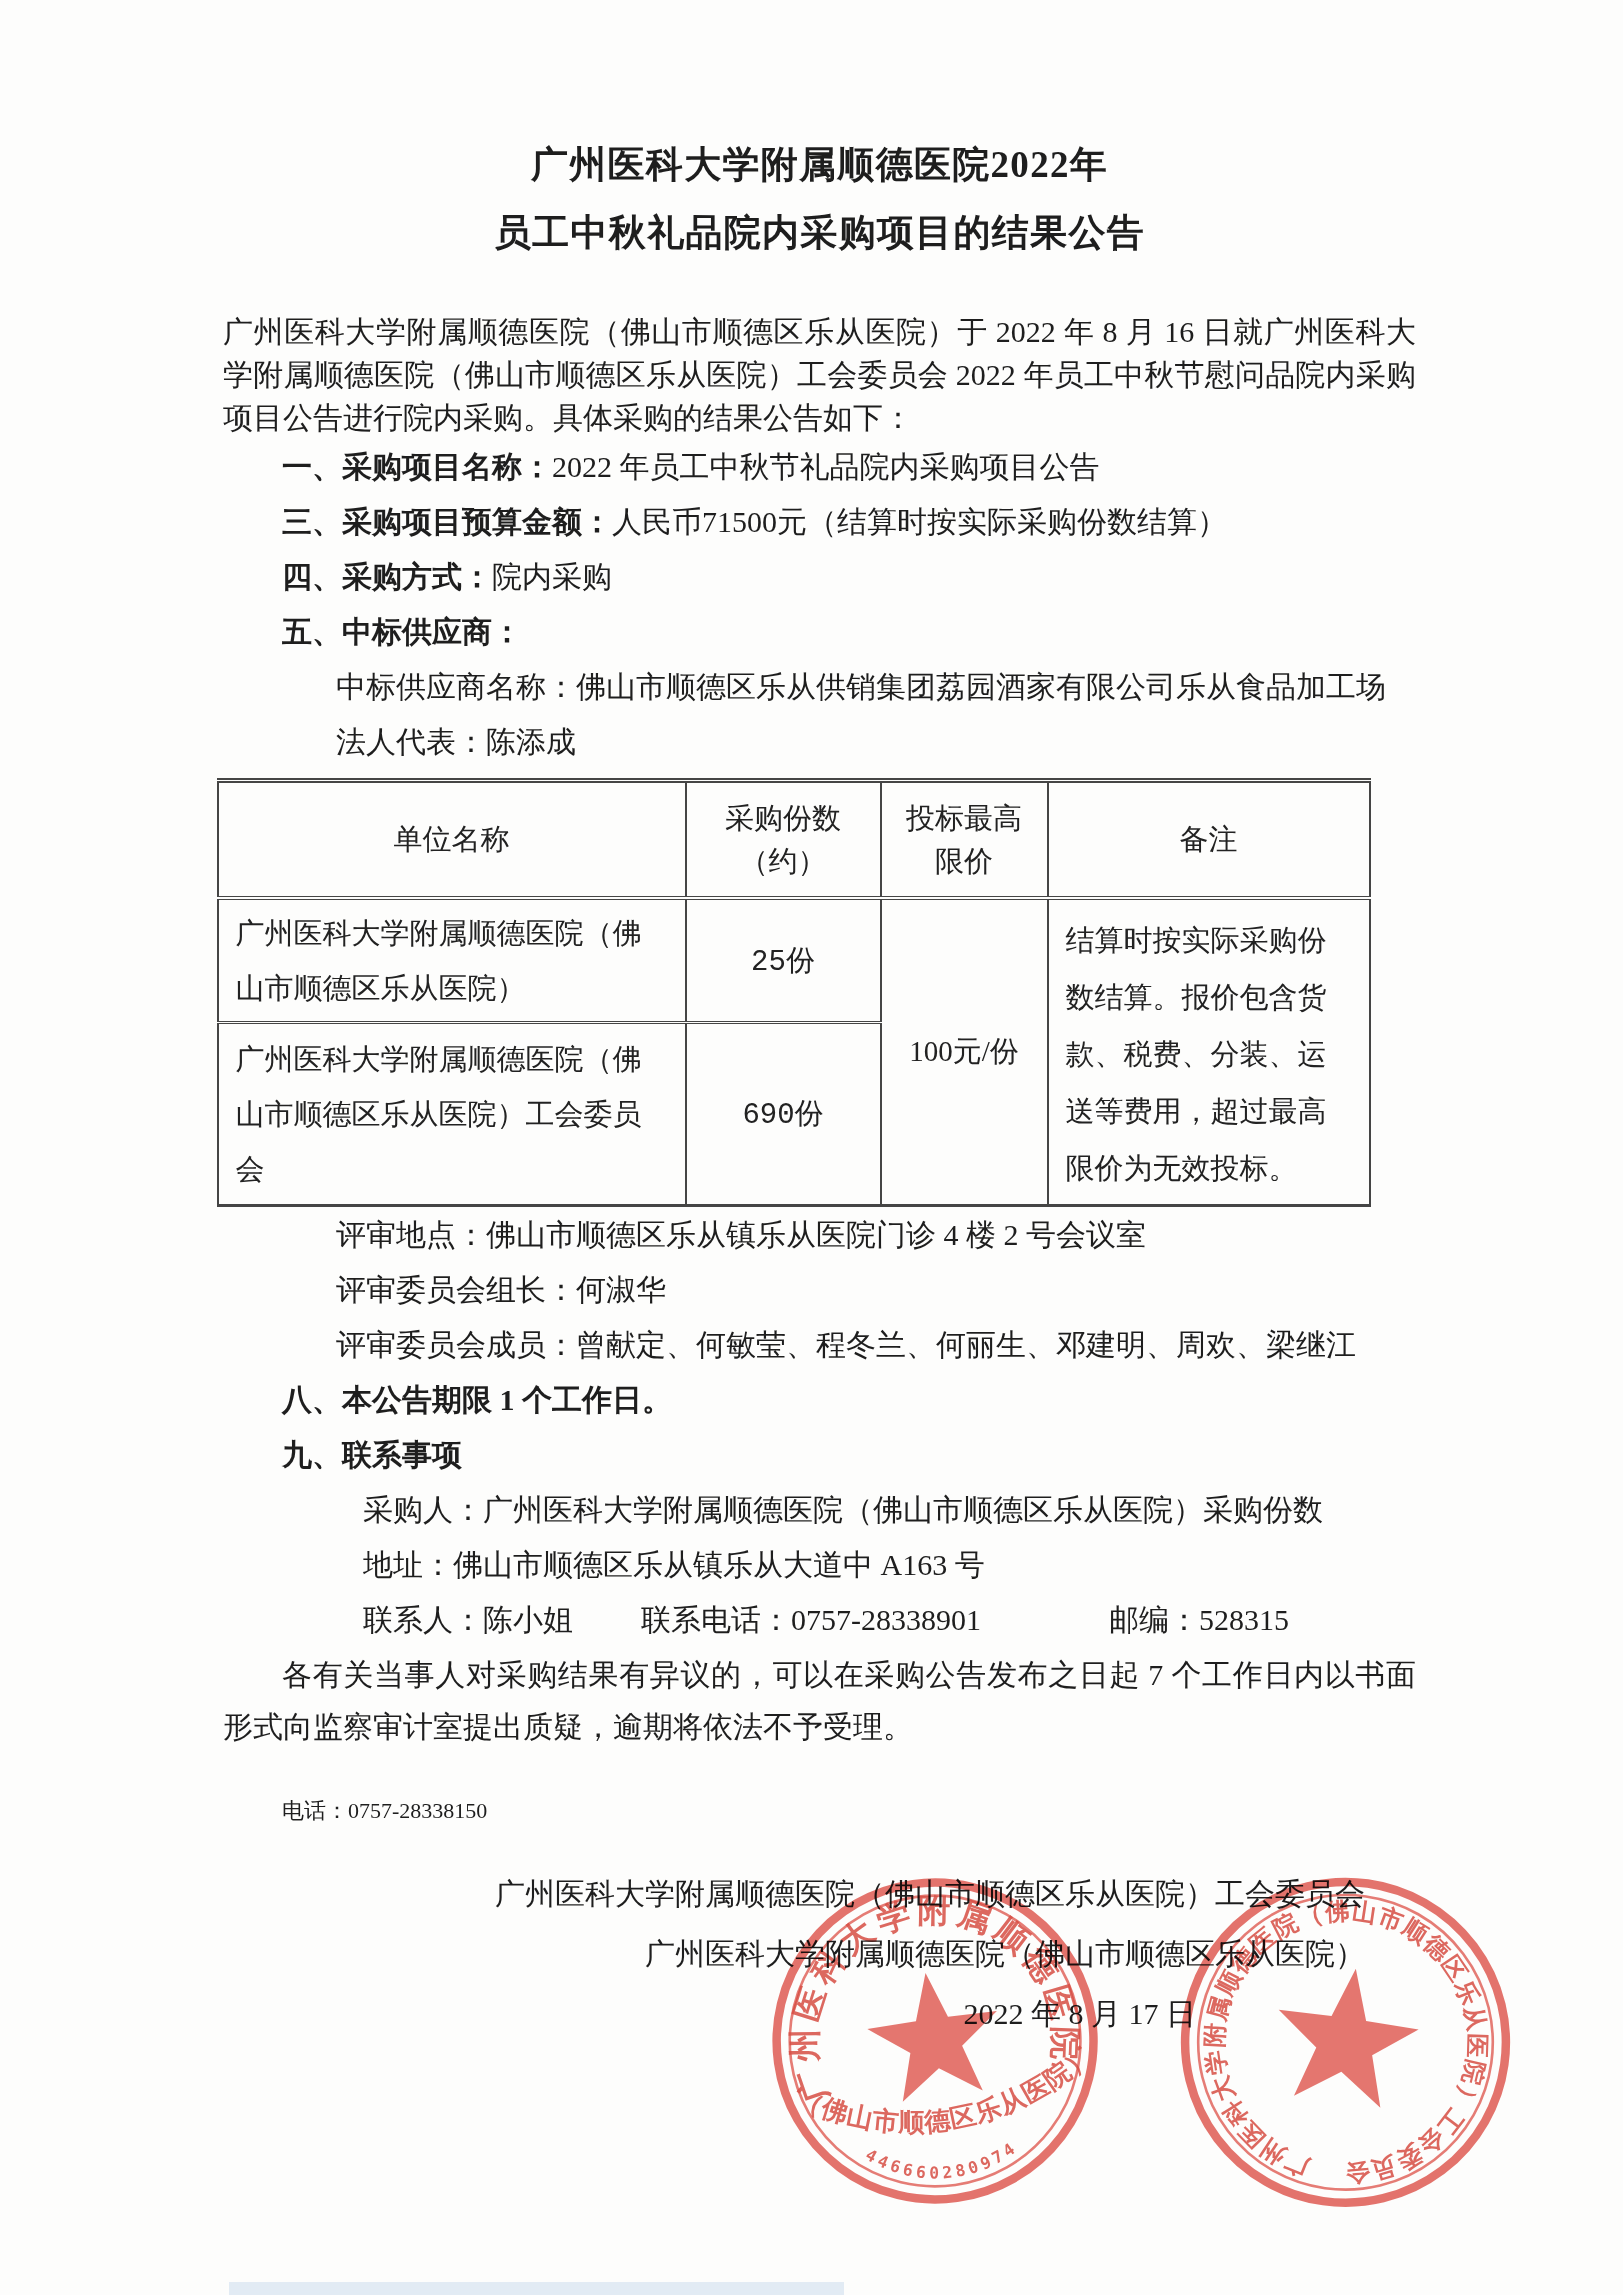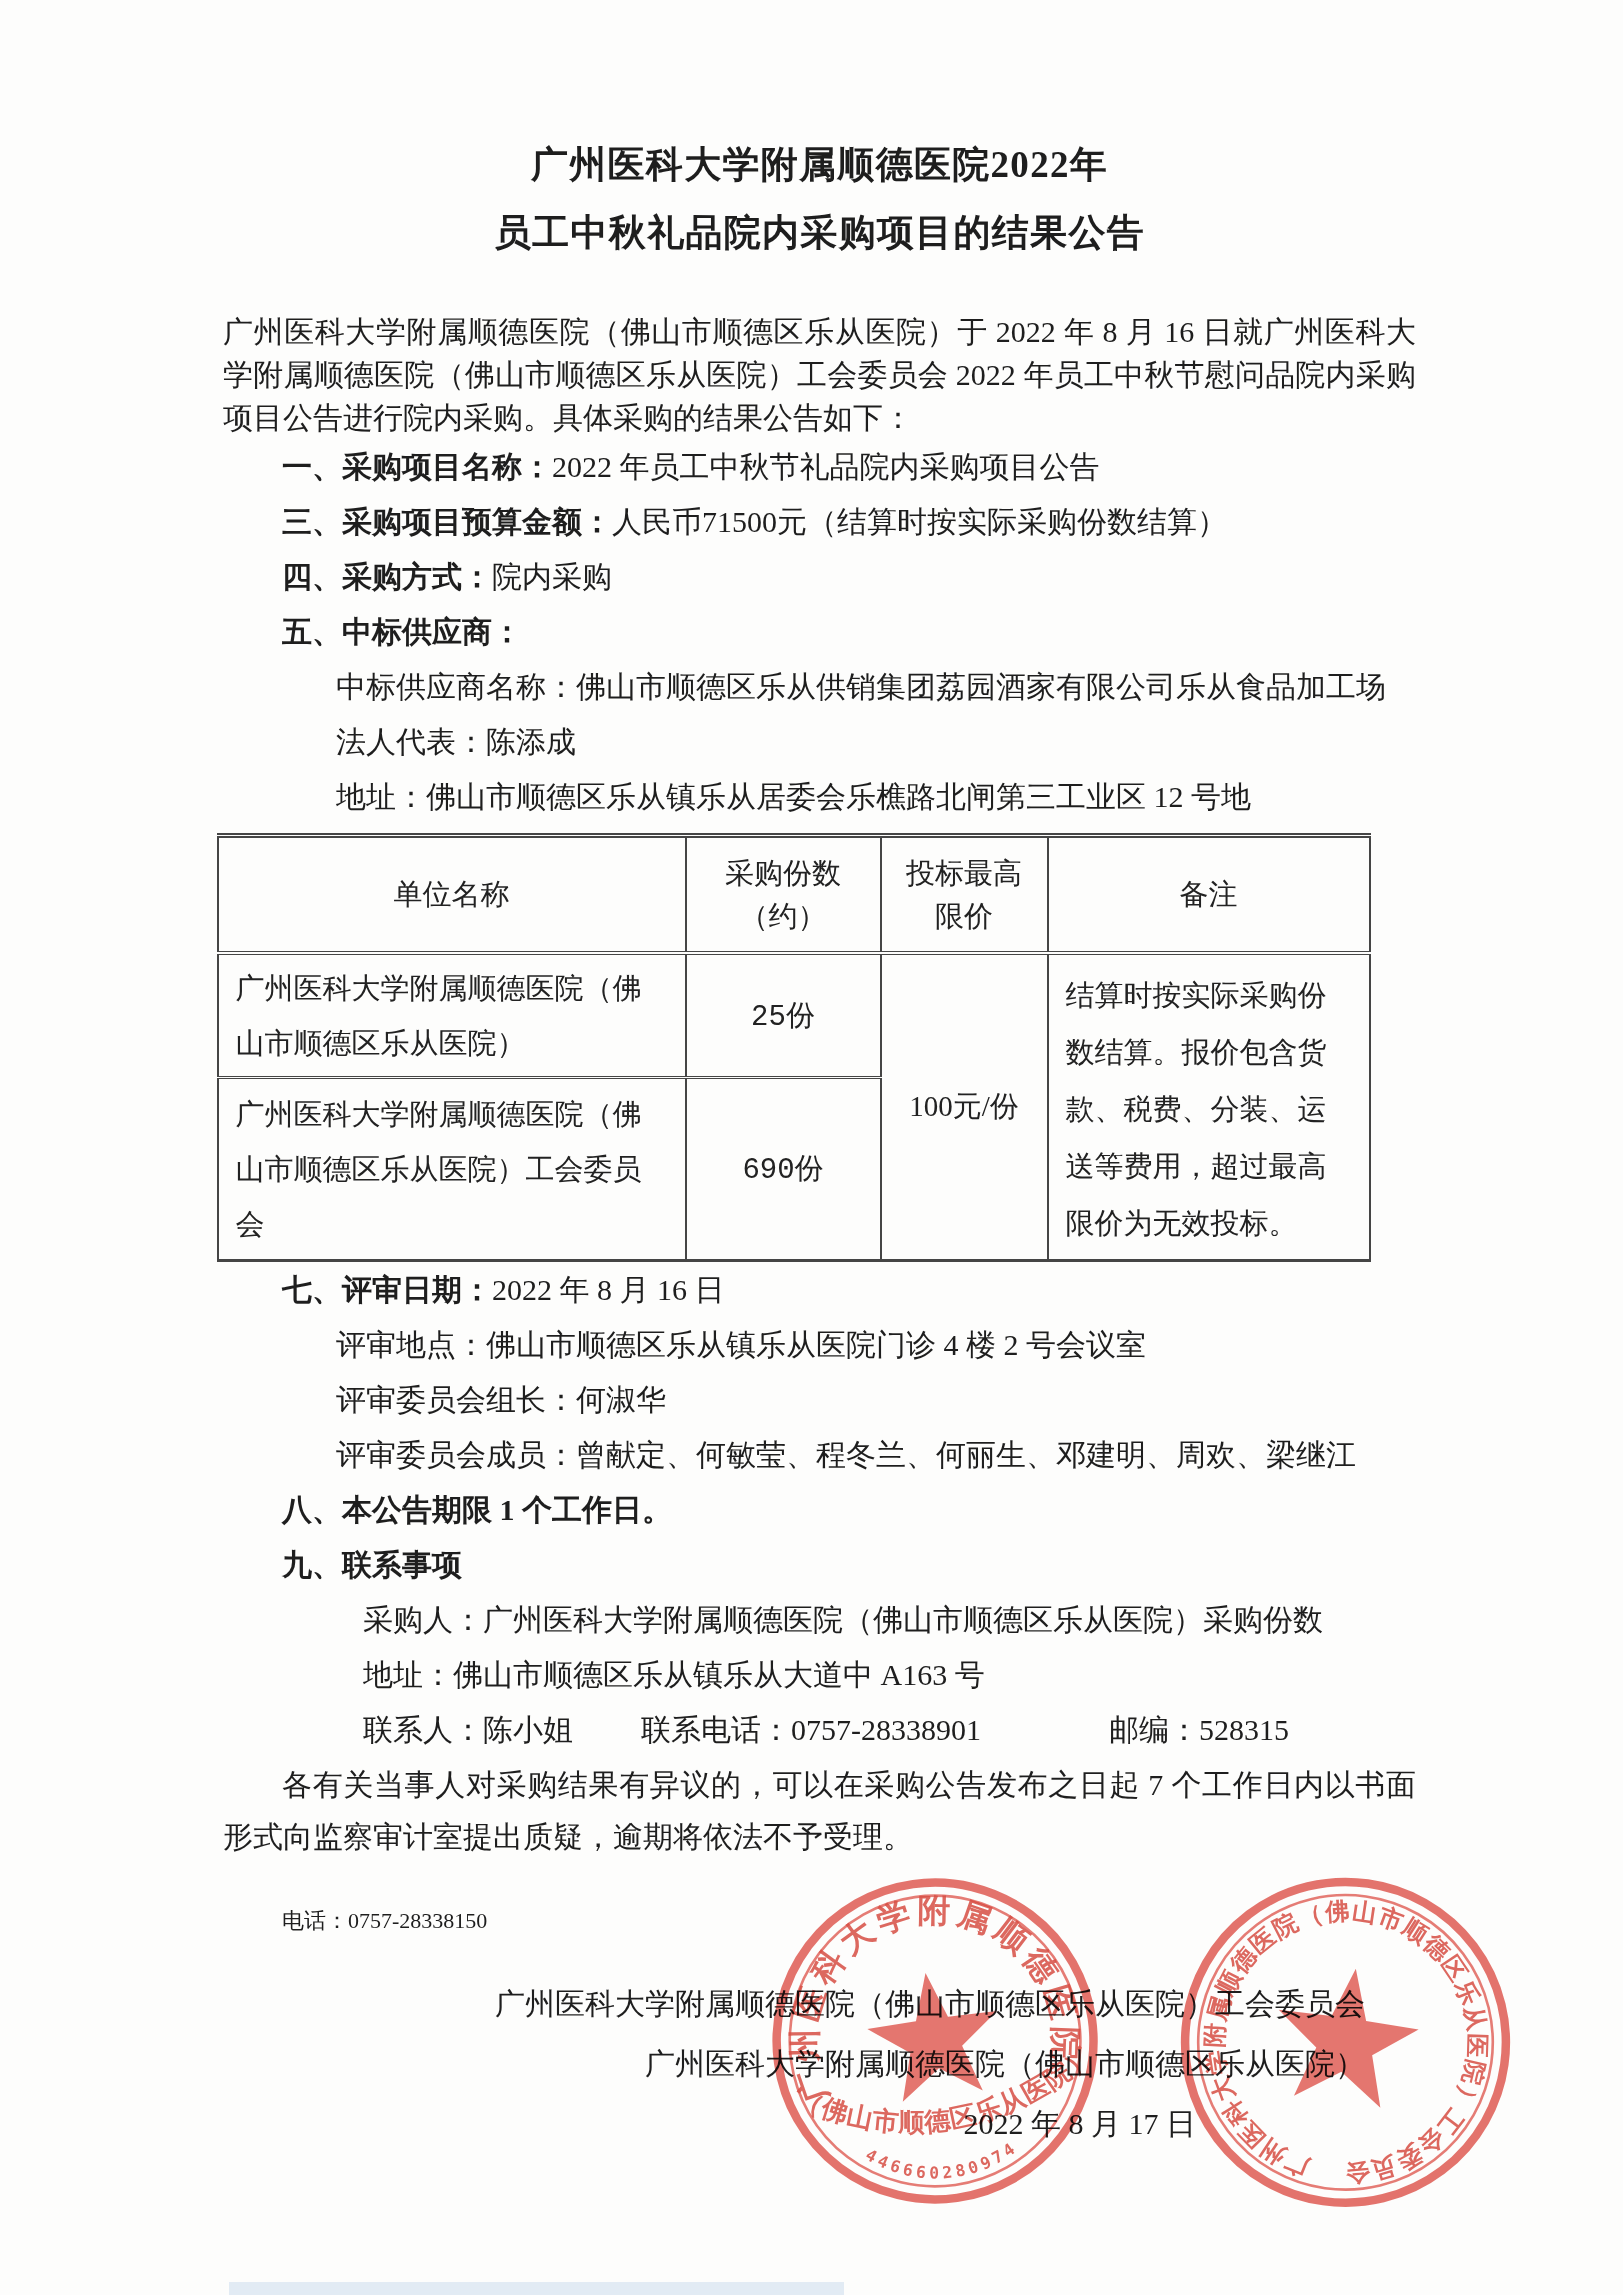--- a/index.html
+++ b/index.html
@@ -74,21 +74,20 @@
     <div class="line num"><b>一、采购项目名称：</b><span>2022 年员工中秋节礼品院内采购项目公告</span></div>
 
     <div class="line num"><b>三、采购项目预算金额：</b><span>人民币71500元（结算时按实际采购份数结算）</span></div>
 
     <div class="line num"><b>四、采购方式：</b><span>院内采购</span></div>
 
     <div class="line num"><b>五、中标供应商：</b></div>
 
     <div class="line sub">中标供应商名称：佛山市顺德区乐从供销集团荔园酒家有限公司乐从食品加工场</div>
     <div class="line sub">法人代表：陈添成</div>
-    <div class="line sub">地址：佛山市顺德区乐从镇乐从居委会乐樵路北闸第三工业区 12 号地</div>
 
 
     <table class="bid">
       <colgroup>
         <col style="width:468px">
           <col style="width:195px">
           <col style="width:167px">
           <col style="width:322px">
       </colgroup>
       <tbody>
@@ -104,21 +103,20 @@
           <td class="cell-price" rowspan="2">100元/份</td>
           <td class="cell-note" rowspan="2">结算时按实际采购份数结算。报价包含货款、税费、分装、运送等费用，超过最高限价为无效投标。</td>
         </tr>
         <tr class="r2">
           <td class="cell-unit">广州医科大学附属顺德医院（佛山市顺德区乐从医院）工会委员会</td>
           <td class="cell-qty">690份</td>
         </tr>
       </tbody>
     </table>
 
-    <div class="line num"><b>七、评审日期：</b><span>2022 年 8 月 16 日</span></div>
 
     <div class="line sub">评审地点：佛山市顺德区乐从镇乐从医院门诊 4 楼 2 号会议室</div>
     <div class="line sub">评审委员会组长：何淑华</div>
     <div class="line sub">评审委员会成员：曾献定、何敏莹、程冬兰、何丽生、邓建明、周欢、梁继江</div>
 
     <div class="line num"><b>八、本公告期限 1 个工作日。</b></div>
 
     <div class="line num"><b>九、联系事项</b></div>
 
     <div class="line contact">采购人：广州医科大学附属顺德医院（佛山市顺德区乐从医院）采购份数</div>

